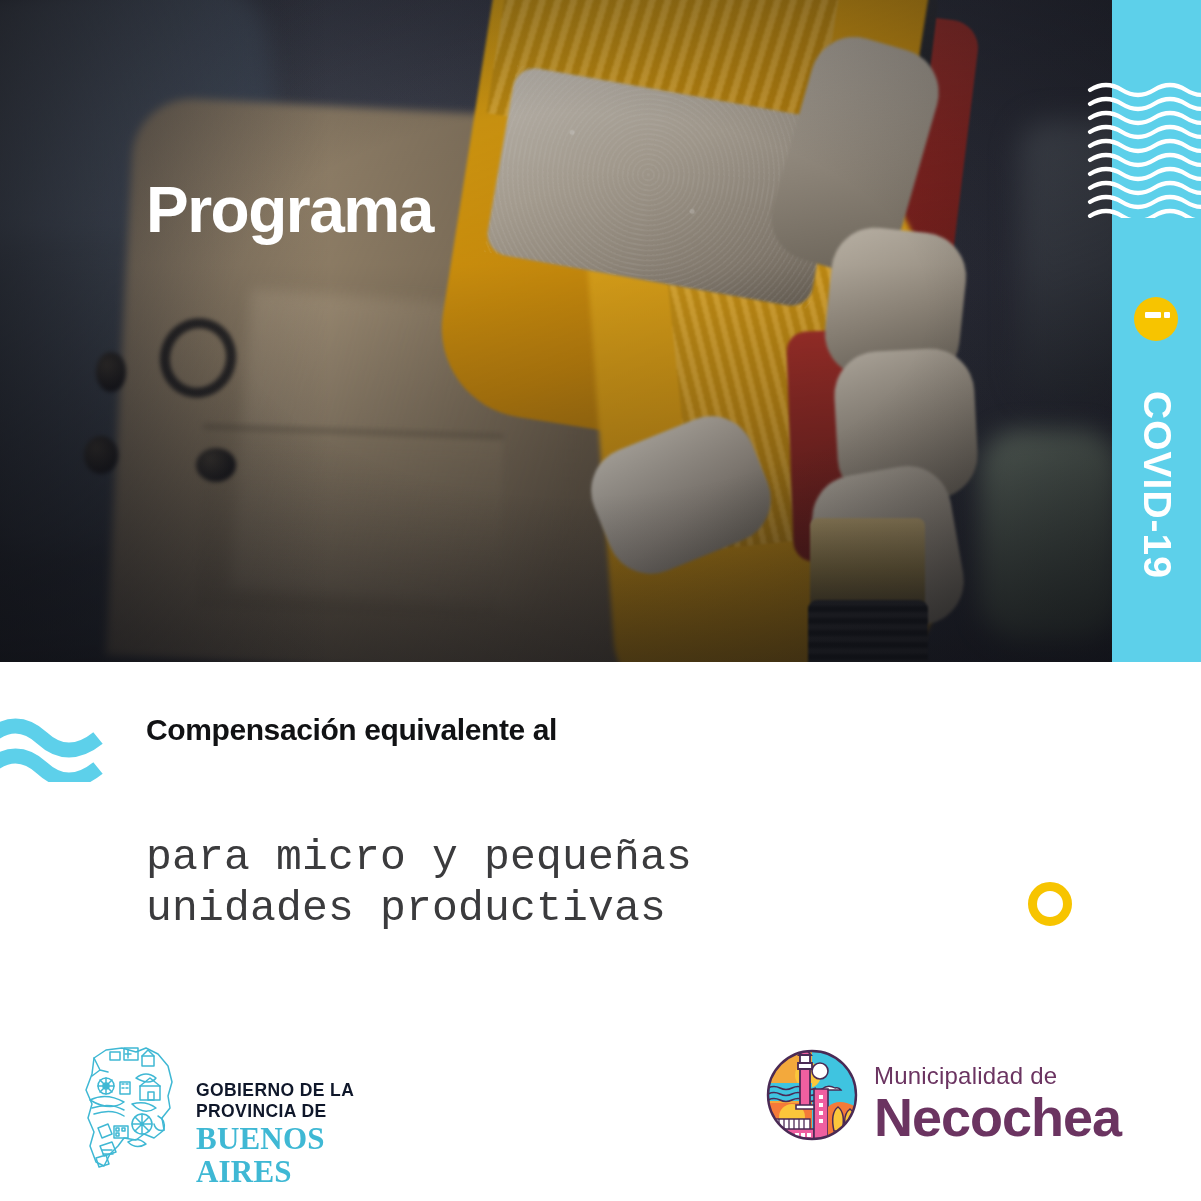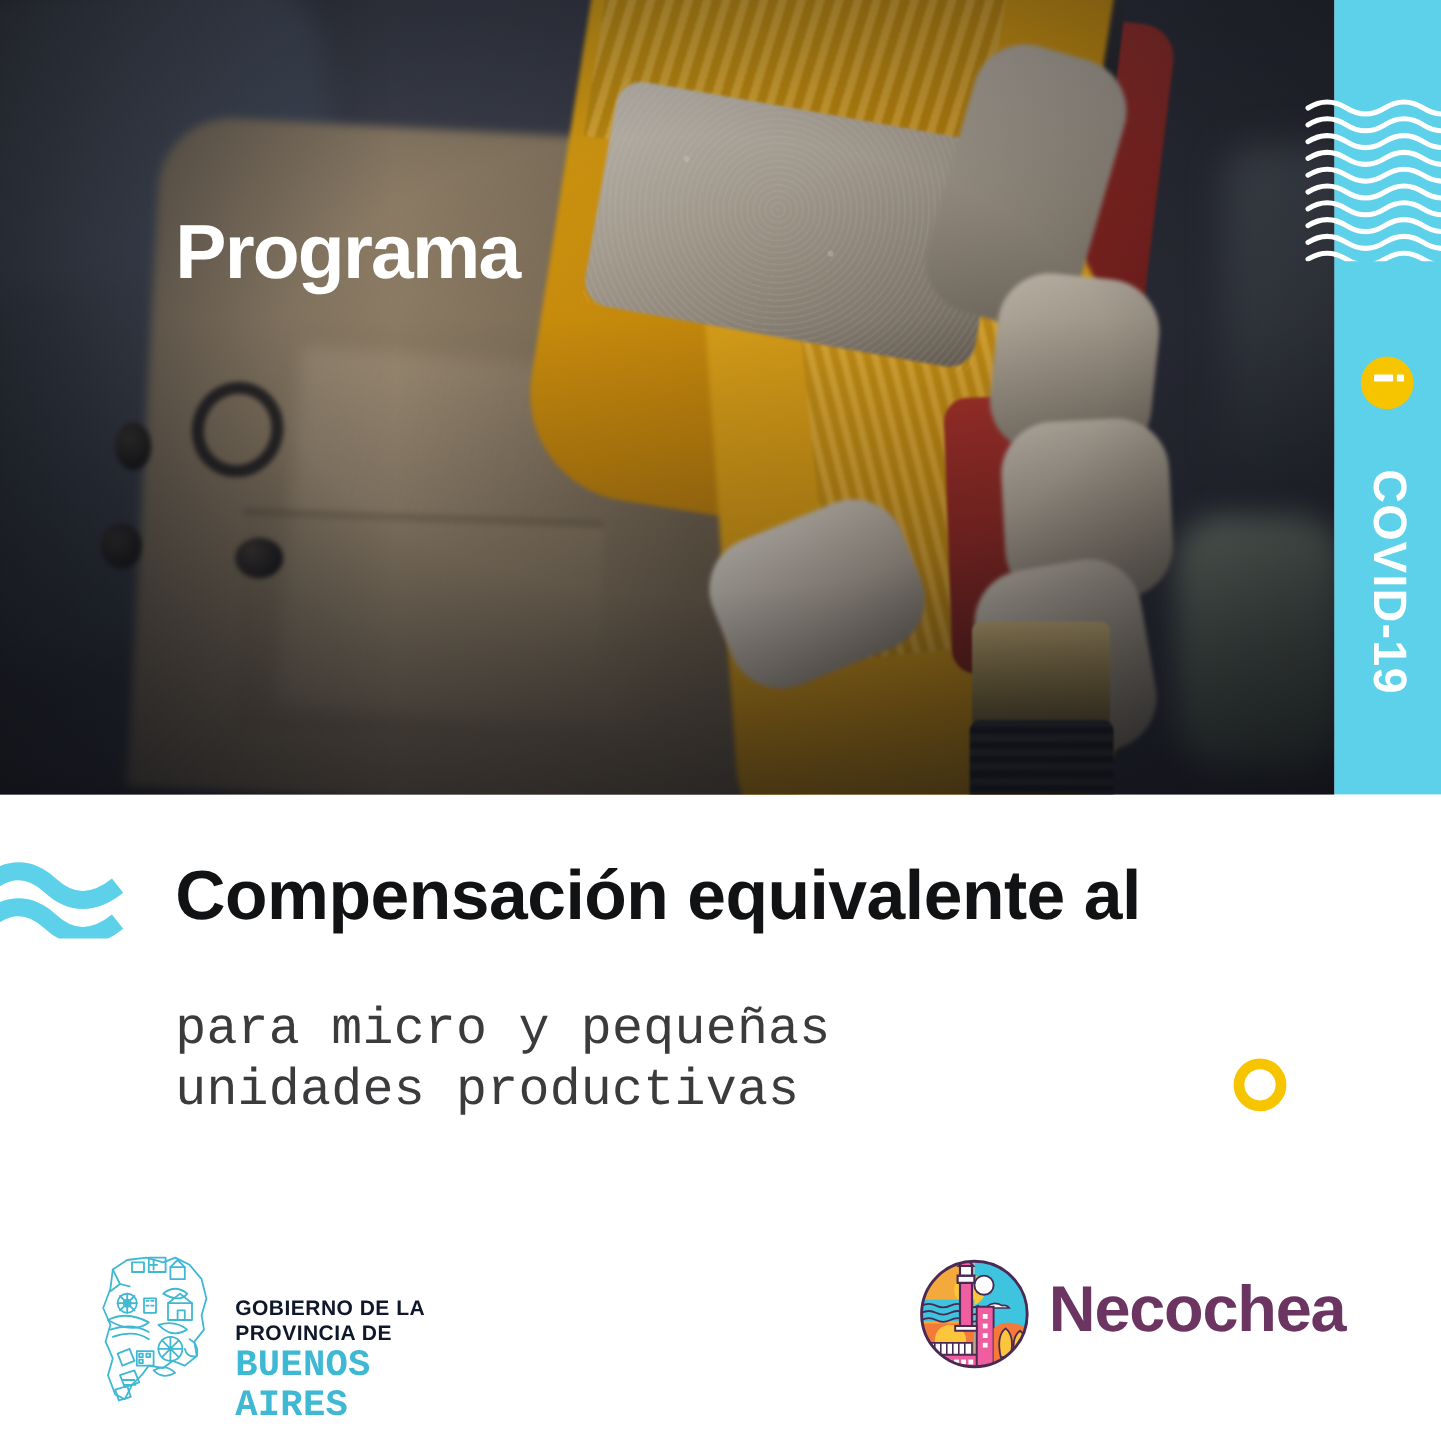--- a/index.html
+++ b/index.html
@@ -129,38 +129,38 @@
   .covid-badge .ibar1{position:absolute;left:11px;top:15px;width:16px;height:6px;background:#fff;border-radius:1px;}
   .covid-badge .ibar2{position:absolute;left:30px;top:15px;width:6px;height:6px;background:#fff;border-radius:1px;}
   .covid-text{position:absolute;left:1112px;top:370px;width:89px;height:230px;
     display:flex;align-items:center;justify-content:center;}
   .covid-text span{color:#fff;font-size:39px;font-weight:bold;letter-spacing:1px;
     transform:rotate(90deg);white-space:nowrap;font-family:"Liberation Sans",sans-serif;}
 
   
   .wave-mark{position:absolute;left:-6px;top:716px;width:120px;height:66px;}
   .headline{position:absolute;left:146px;top:713px;width:830px;
-    font-family:"Liberation Sans",sans-serif;font-weight:bold;font-size:58px;
+    font-family:"Liberation Sans",sans-serif;font-weight:bold;font-size:30px;
     line-height:1.16;color:#111214;letter-spacing:-.4px;}
   .headline span{display:block;}
   .subline{position:absolute;left:146px;top:833px;width:700px;
     font-family:Liberation Mono, monospace;font-weight:300;font-size:43px;
     line-height:1.18;color:#3b3b3d;letter-spacing:.2px;}
   .subline span{display:block;}
   .ring{position:absolute;left:1028px;top:882px;width:44px;height:44px;border-radius:50%;
     border:9px solid #f7c400;box-sizing:border-box;}
 
   
   .logo-ba{position:absolute;left:84px;top:1042px;width:330px;height:130px;}
   .ba-map{position:absolute;left:0;top:0;width:96px;height:128px;}
   .ba-txt{position:absolute;left:112px;top:38px;}
   .ba-txt .t1{display:block;font-size:17.5px;font-weight:bold;color:#0f172a;
     letter-spacing:.4px;font-family:"Liberation Sans",sans-serif;line-height:1.2;}
   .ba-txt .t2{display:block;font-size:31px;font-weight:bold;color:#3fb8d4;
-    letter-spacing:.2px;font-family:Liberation Mono, monospace;line-height:1.05;margin-top:1px;}
+    letter-spacing:.2px;font-family:Liberation Serif, serif;line-height:1.05;margin-top:1px;}
 
   .logo-nec{position:absolute;left:762px;top:1043px;width:360px;height:120px;}
   .nec-emblem{position:absolute;left:0;top:2px;width:100px;height:100px;}
   .nec-txt{position:absolute;left:112px;top:20px;}
   .nec-txt .t1{display:block;font-size:24px;font-weight:300;color:#6b3461;
     font-family:"Liberation Sans",sans-serif;line-height:1.1;letter-spacing:.2px;}
   .nec-txt .t2{display:block;font-size:54px;font-weight:bold;color:#6b3461;
     font-family:"Liberation Sans",sans-serif;line-height:1.02;letter-spacing:-1px;margin-top:1px;}
 </style>
 </head>
@@ -359,17 +359,18 @@
           <path d="M38 20 h10 v42 h-10 z" fill="#ef5fa0" stroke="#4a2a55" stroke-width="1.8"></path>
           <path d="M36 18 h14 v6 h-14 z" fill="#ffffff" stroke="#4a2a55" stroke-width="1.8"></path>
           <path d="M38 10 h10 v8 h-10 z" fill="#ffffff" stroke="#4a2a55" stroke-width="1.8"></path>
           <path d="M43 3 l6 7 h-12 z" fill="#ef5fa0" stroke="#4a2a55" stroke-width="1.8"></path>
           <path d="M34 60 h18 v4 h-18 z" fill="#ffffff" stroke="#4a2a55" stroke-width="1.6"></path>
         </g>
         <circle cx="50" cy="50" r="44" fill="none" stroke="#4a2a55" stroke-width="2.4"></circle>
       </svg>
     </div>
     <div class="nec-txt">
+      <span class="t1">Municipalidad de</span>
       <span class="t2">Necochea</span>
     </div>
   </div>
 
 </div>
 
 </body></html>

